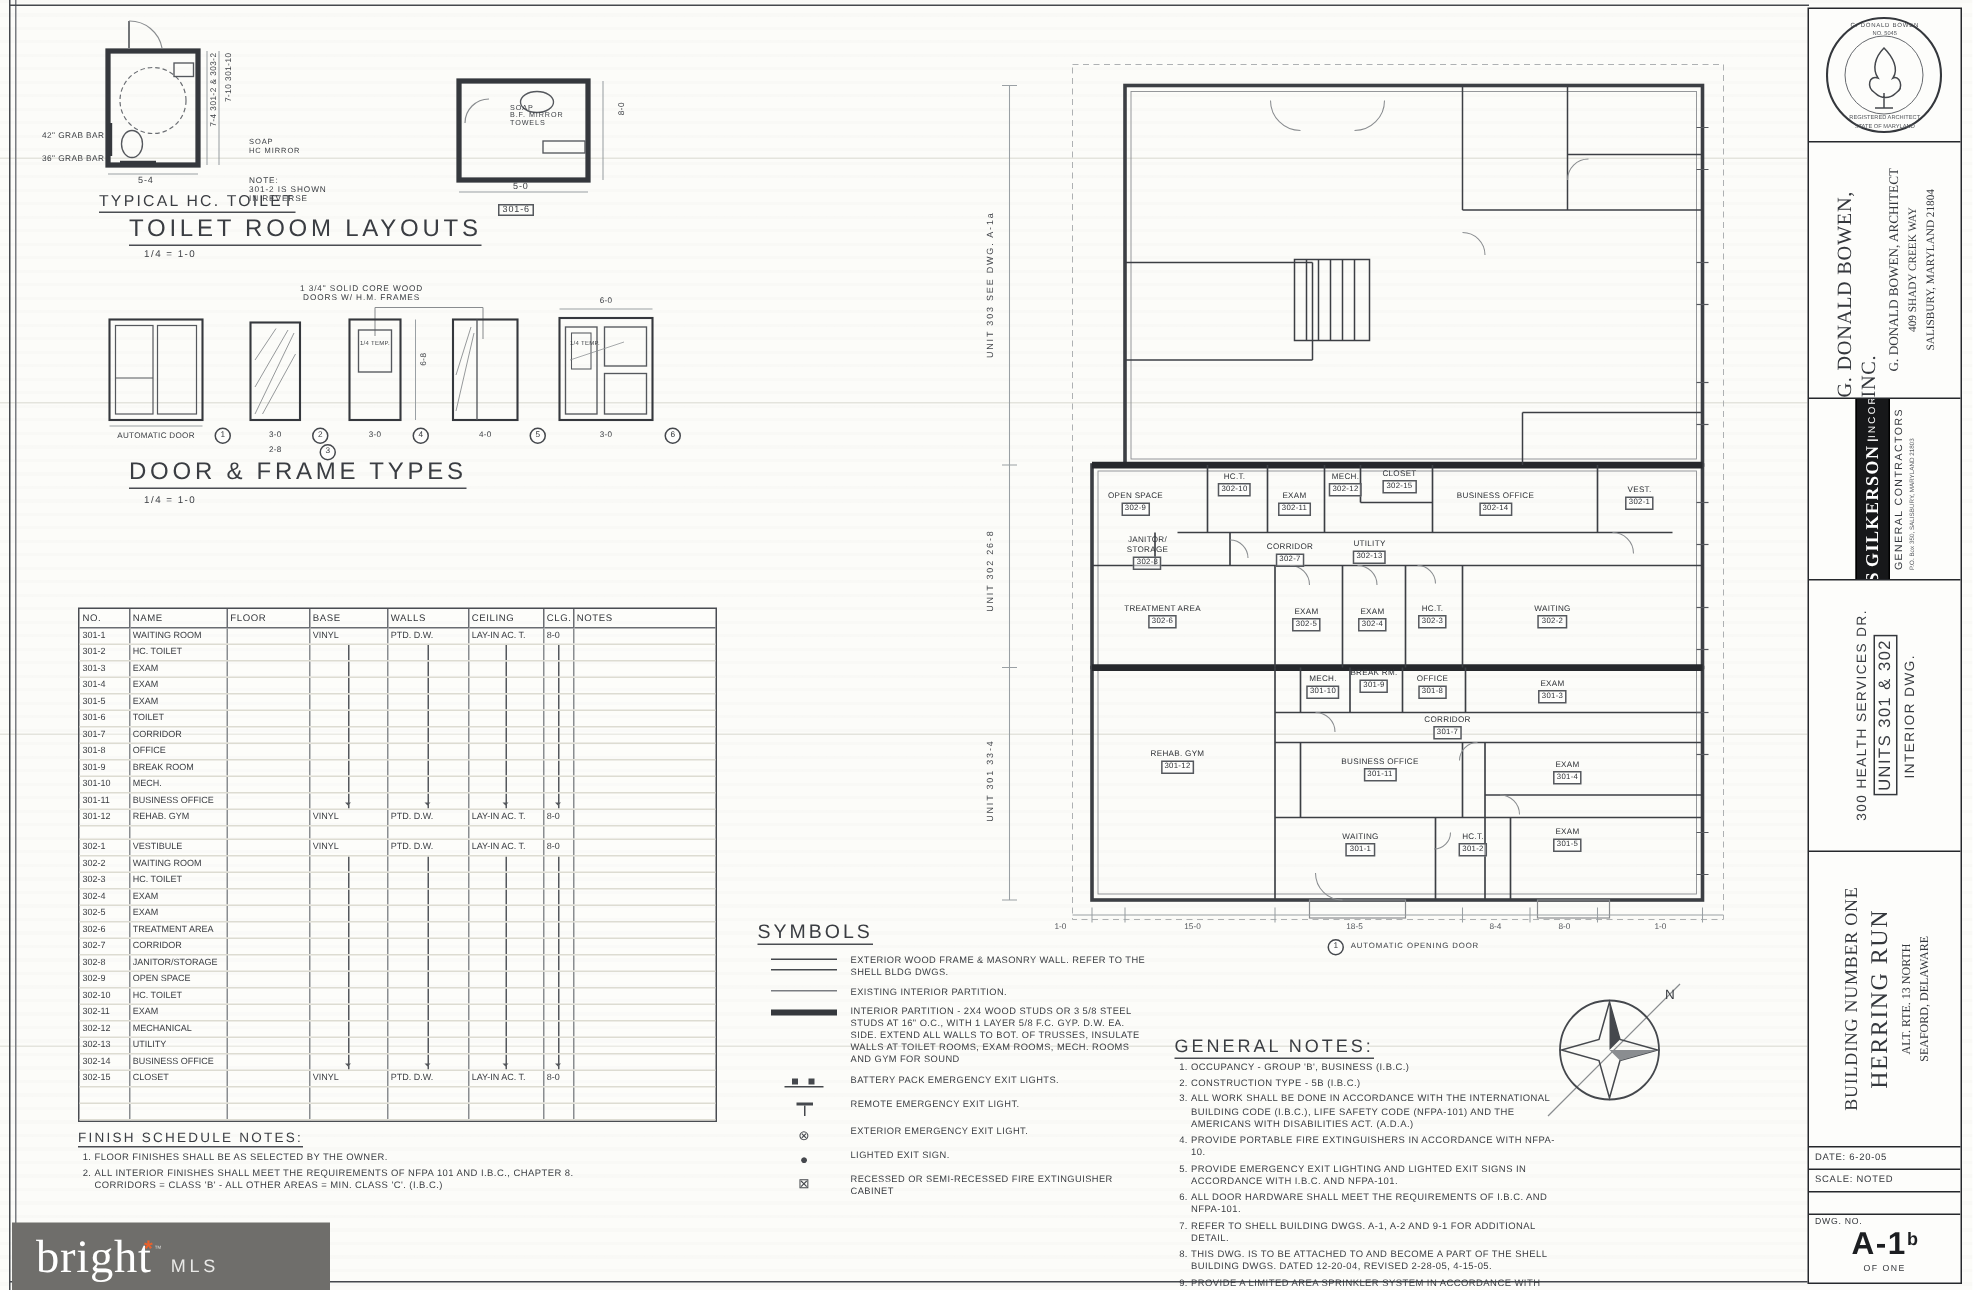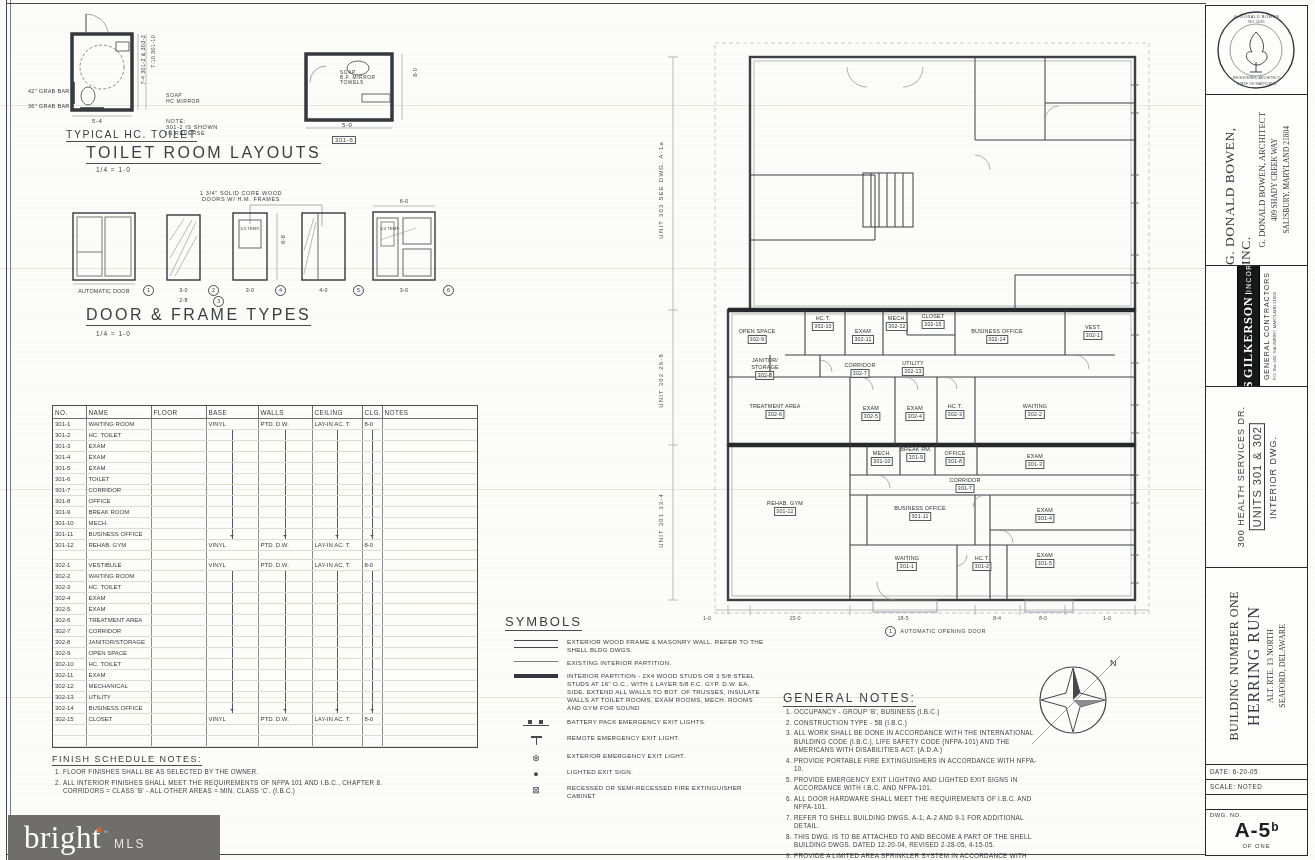--- a/index.html
+++ b/index.html
@@ -840,21 +840,21 @@
         <span class="vrot serif" style="font-size:8px;">SEAFORD, DELAWARE</span>
       </div>
     </div>
 
     <div class="tbs" style="height:91px;border-bottom:none;">
       <div class="info-row">DATE: 6-20-05</div>
       <div class="info-row">SCALE: NOTED</div>
       <div class="info-row"></div>
       <div style="font-size:5.8px;letter-spacing:.5px;padding:2px 0 0 4px;">DWG. NO.</div>
       <div style="text-align:center;font-weight:bold;color:#1c1e21;">
-        <span style="font-size:21px;letter-spacing:1px;">A-5</span><span style="font-size:12px;vertical-align:super;">b</span>
+        <span style="font-size:21px;letter-spacing:1px;">A-1</span><span style="font-size:12px;vertical-align:super;">b</span>
       </div>
       <div style="text-align:center;font-size:5.8px;letter-spacing:1px;margin-top:1px;">OF ONE</div>
     </div>
   </aside>
 
   <div class="wm">
     <span class="wm-bright">bright</span>
       <span class="wm-star">*</span>
       <span style="font-size:5px;color:#cfcfcc;position:relative;top:-14px;left:-4px;">™</span>
       <span class="wm-mls">MLS</span>

